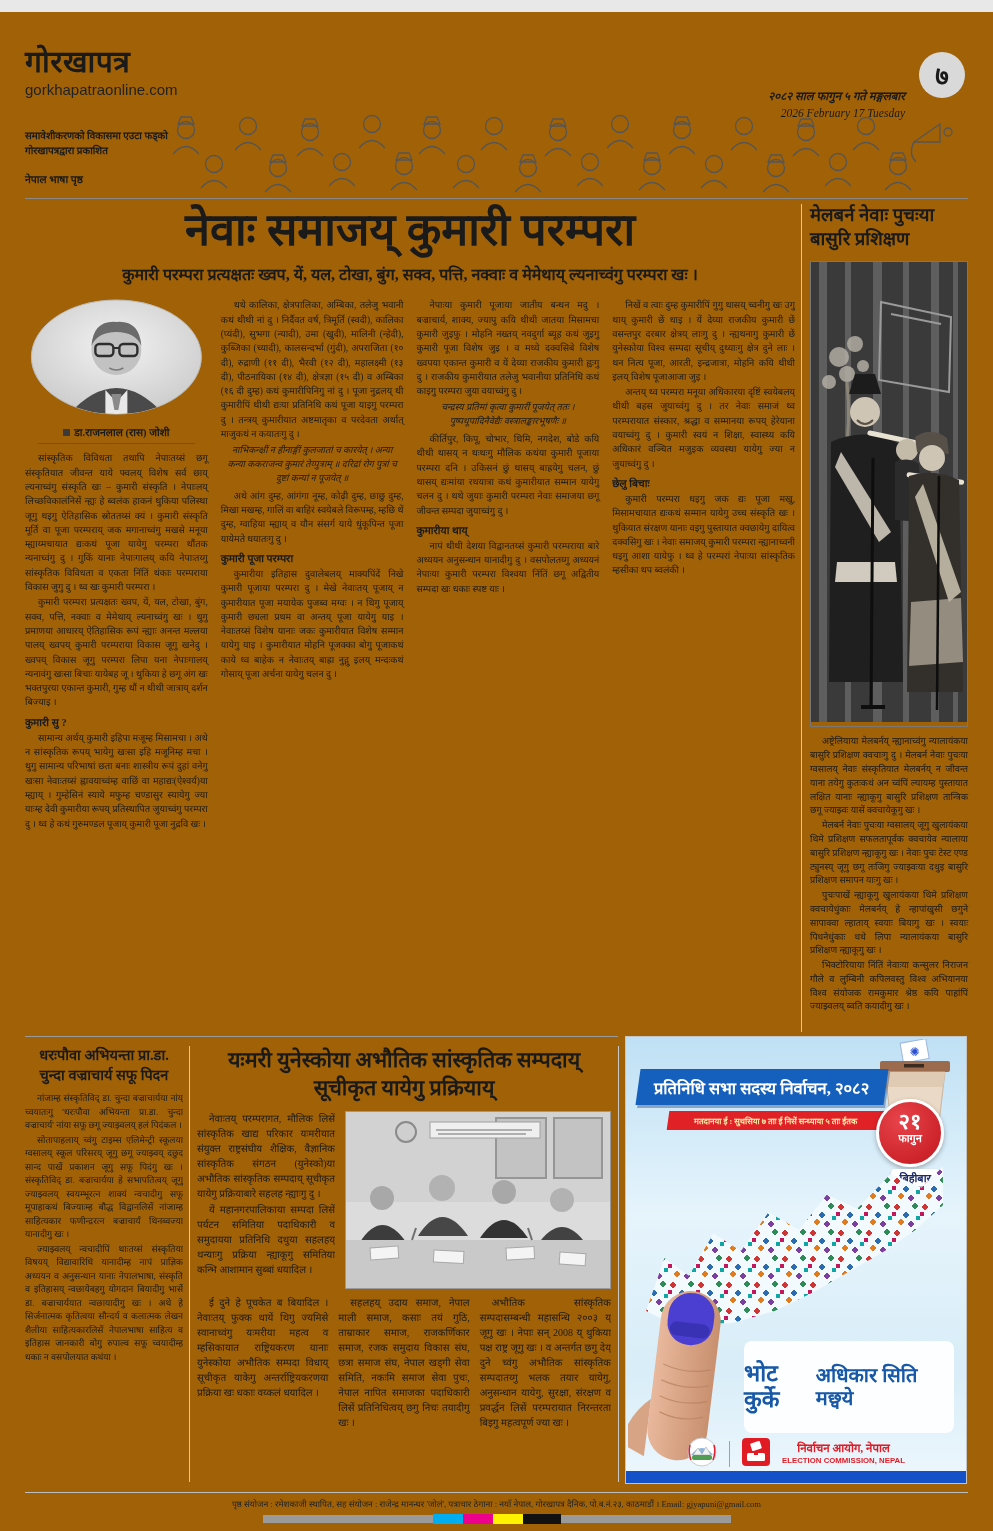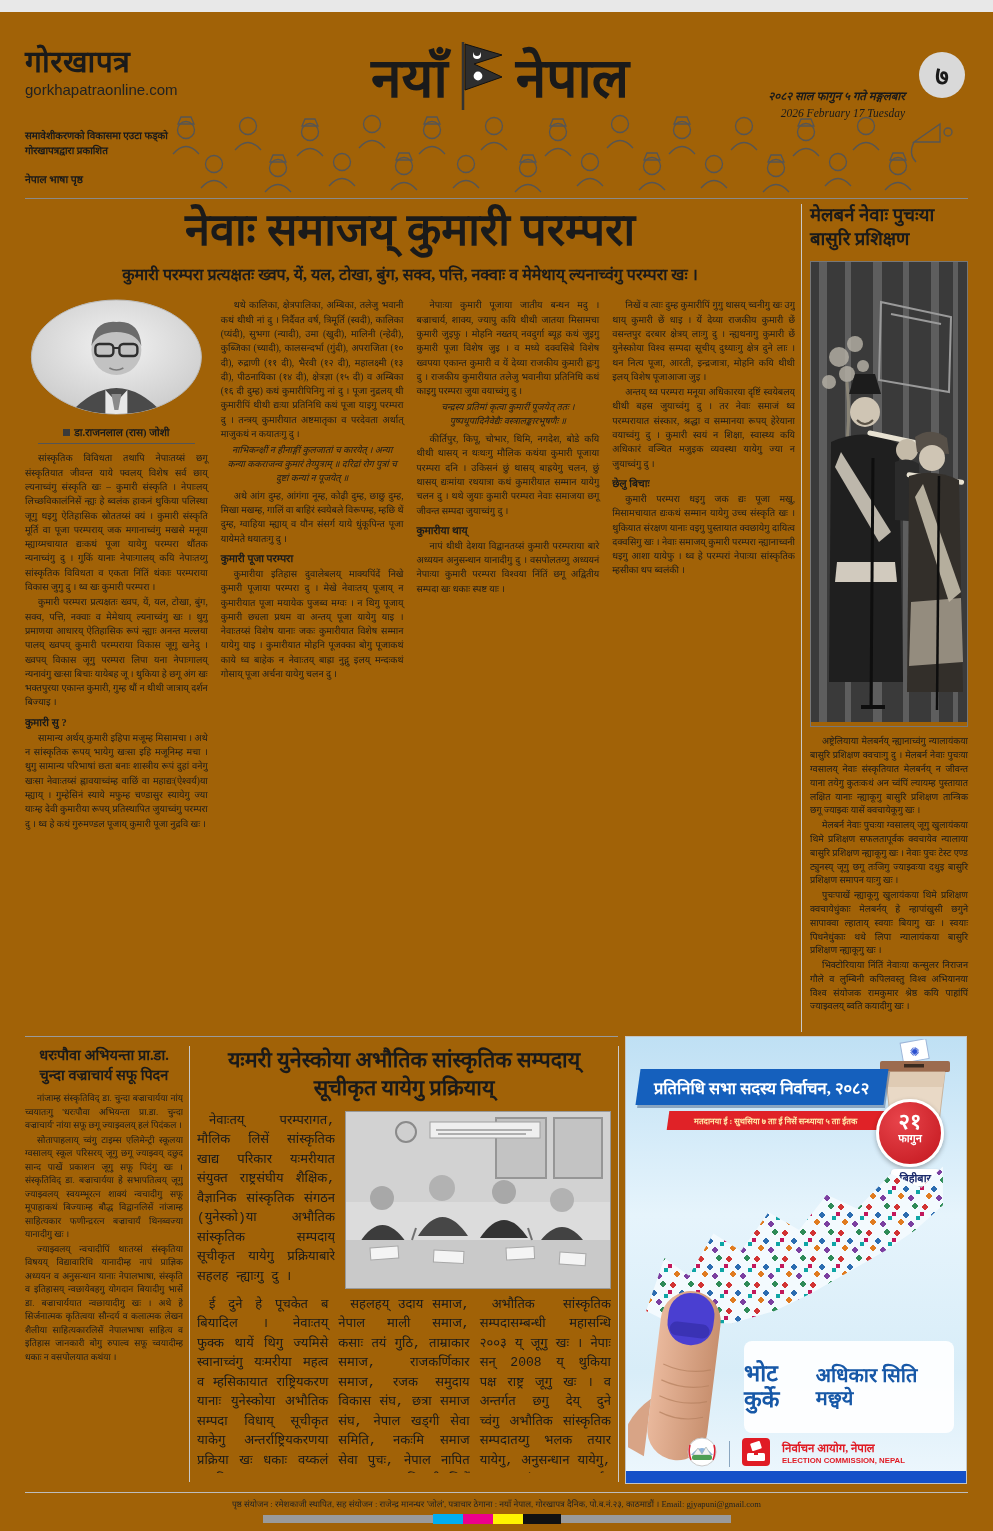--- a/index.html
+++ b/index.html
@@ -38,21 +38,21 @@
   .sidebar p.b{font-size:9.2px;line-height:1.5;text-align:justify;text-indent:12px;margin:0 0 1px;}
   
   .bot-left{left:25px;top:1034px;width:158px;height:436px;overflow:hidden;}
   .bl-head{font-size:14.5px;font-weight:bold;text-align:center;line-height:1.35;margin-bottom:7px;}
   .bot-left p.b{font-size:9px;line-height:1.5;text-align:justify;text-indent:12px;margin:0 0 1px;}
   
   .bot-mid{left:197px;top:1034px;width:414px;height:436px;overflow:hidden;}
   .bm-head{font-size:21.5px;font-weight:bold;text-align:center;line-height:1.32;margin-bottom:8px;}
   .bm-row1{display:flex;gap:10px;}
   .bm-colA{width:138px;height:176px;overflow:hidden;}
-  .bot-mid p.b{font-size:13px;line-height:1.5;text-align:justify;text-indent:12px;margin:0 0 1px;font-family:Liberation Mono, monospace;}
+  .bot-mid p.b{font-size:10px;line-height:1.5;text-align:justify;text-indent:12px;margin:0 0 1px;}
   .bm-photo{flex:1;height:176px;border:1px solid #999;overflow:hidden;}
   .bm-row2{display:flex;gap:10px;margin-top:6px;height:178px;overflow:hidden;}
   .bm-row2 .c{flex:1 1 0;min-width:0;}
   
   .ad{left:625px;top:1024px;width:340px;height:446px;border:1px solid #c4c4c4;
       background:linear-gradient(180deg,#bfe0f4 0%,#e6f4fc 40%,#d8edf8 75%,#eef7fd 100%);overflow:hidden;}
   .ad-ribbon-blue{position:absolute;left:12px;top:32px;width:248px;height:36px;background:#1560bd;
       transform:skewX(-8deg);box-shadow:2px 3px 0 rgba(10,40,90,.35);
       display:flex;align-items:center;justify-content:center;}
   .ad-ribbon-blue span{transform:skewX(8deg);color:#fff;font-weight:bold;font-size:16.5px;white-space:nowrap;}
@@ -75,54 +75,41 @@
         radial-gradient(circle 3px at 23px 5px,#2e8b57 95%,transparent 96%),
         radial-gradient(circle 3px at 9px 21px,#e07b1f 95%,transparent 96%),
         radial-gradient(circle 3px at 19px 23px,#7b3fa0 95%,transparent 96%),
         radial-gradient(circle 2.6px at 26px 17px,#0ea5a5 95%,transparent 96%),
         radial-gradient(circle 2.6px at 2px 13px,#c2185b 95%,transparent 96%);
       background-size:28px 26px;}
   .slogan-box{position:absolute;left:118px;top:304px;right:12px;height:92px;background:rgba(255,255,255,.92);
       border-radius:8px;display:flex;flex-direction:row;align-items:center;justify-content:center;}
   .slogan-box .s1{color:#1758a7;font-weight:bold;font-size:23px;line-height:1.15;}
   .slogan-box .s2{color:#1758a7;font-weight:bold;font-size:20px;line-height:1.15;}
-  .ec-row{position:absolute;left:0;right:0;top:400px;display:flex;align-items:center;justify-content:center;gap:12px;}
+  .ec-row{position:absolute;left:0;right:0;top:400px;display:flex;align-items:center;justify-content:center;gap:12px;text-align:center;}
   .ec-divider{width:1px;height:26px;background:#8aa6c0;}
   .ec-text .l1{color:#e01b24;font-weight:bold;font-size:11.5px;line-height:1.2;}
   .ec-text .l2{color:#e01b24;font-weight:bold;font-size:7.8px;font-family:"Liberation Sans",sans-serif;line-height:1.2;}
   .ad-bar{position:absolute;left:0;right:0;bottom:0;height:12px;background:#1450c8;}
   
   .footer-credits{left:0;right:0;top:1486px;text-align:center;font-size:8.6px;color:#222;}
   .cmyk{left:0;right:0;top:1502px;display:flex;align-items:center;justify-content:center;}
   .cmyk .bar{height:8px;background:#9a9a9a;width:170px;}
   .cmyk .sw{height:10px;width:30px;}
 </style>
 </head>
 <body>
 
 <div class="page">
 
   <div class="abs" style="left:25px;top:28px;">
     <div class="brand-logo">गोरखापत्र</div>
     <div class="brand-site">gorkhapatraonline.com</div>
   </div>
 
-  <div class="abs masthead" style="left:300px;top:28px;width:400px;">
-    <span class="t">नयाँ</span>
-    <span>
-      <svg width="48" height="72" viewBox="0 0 48 72">
-        <line x1="5" y1="2" x2="5" y2="70" stroke="#333" stroke-width="2.5"></line>
-        <path d="M7,4 L44,15 L16,24 L44,37 L7,50 Z" fill="#2e2e2e" stroke="#111" stroke-width="1"></path>
-        <circle cx="19" cy="15" r="4" fill="#fff"></circle>
-        <circle cx="19" cy="12.5" r="3.4" fill="#2e2e2e"></circle>
-        <circle cx="20" cy="36" r="4.4" fill="#fff"></circle>
-      </svg>
-    </span>
-    <span class="t">नेपाल</span>
-  </div>
 
   <div class="abs date-block" style="right:88px;top:76px;font-style:italic;">
     <div class="date-np">२०८२ साल फागुन ५ गते मङ्गलबार</div>
     <div>2026 February 17 Tuesday</div>
   </div>
 
   <div class="abs page-badge" style="right:28px;top:40px;">७</div>
 
   <div class="abs" style="left:170px;top:90px;width:800px;height:94px;">
     <svg width="800" height="94" viewBox="0 0 800 94">

